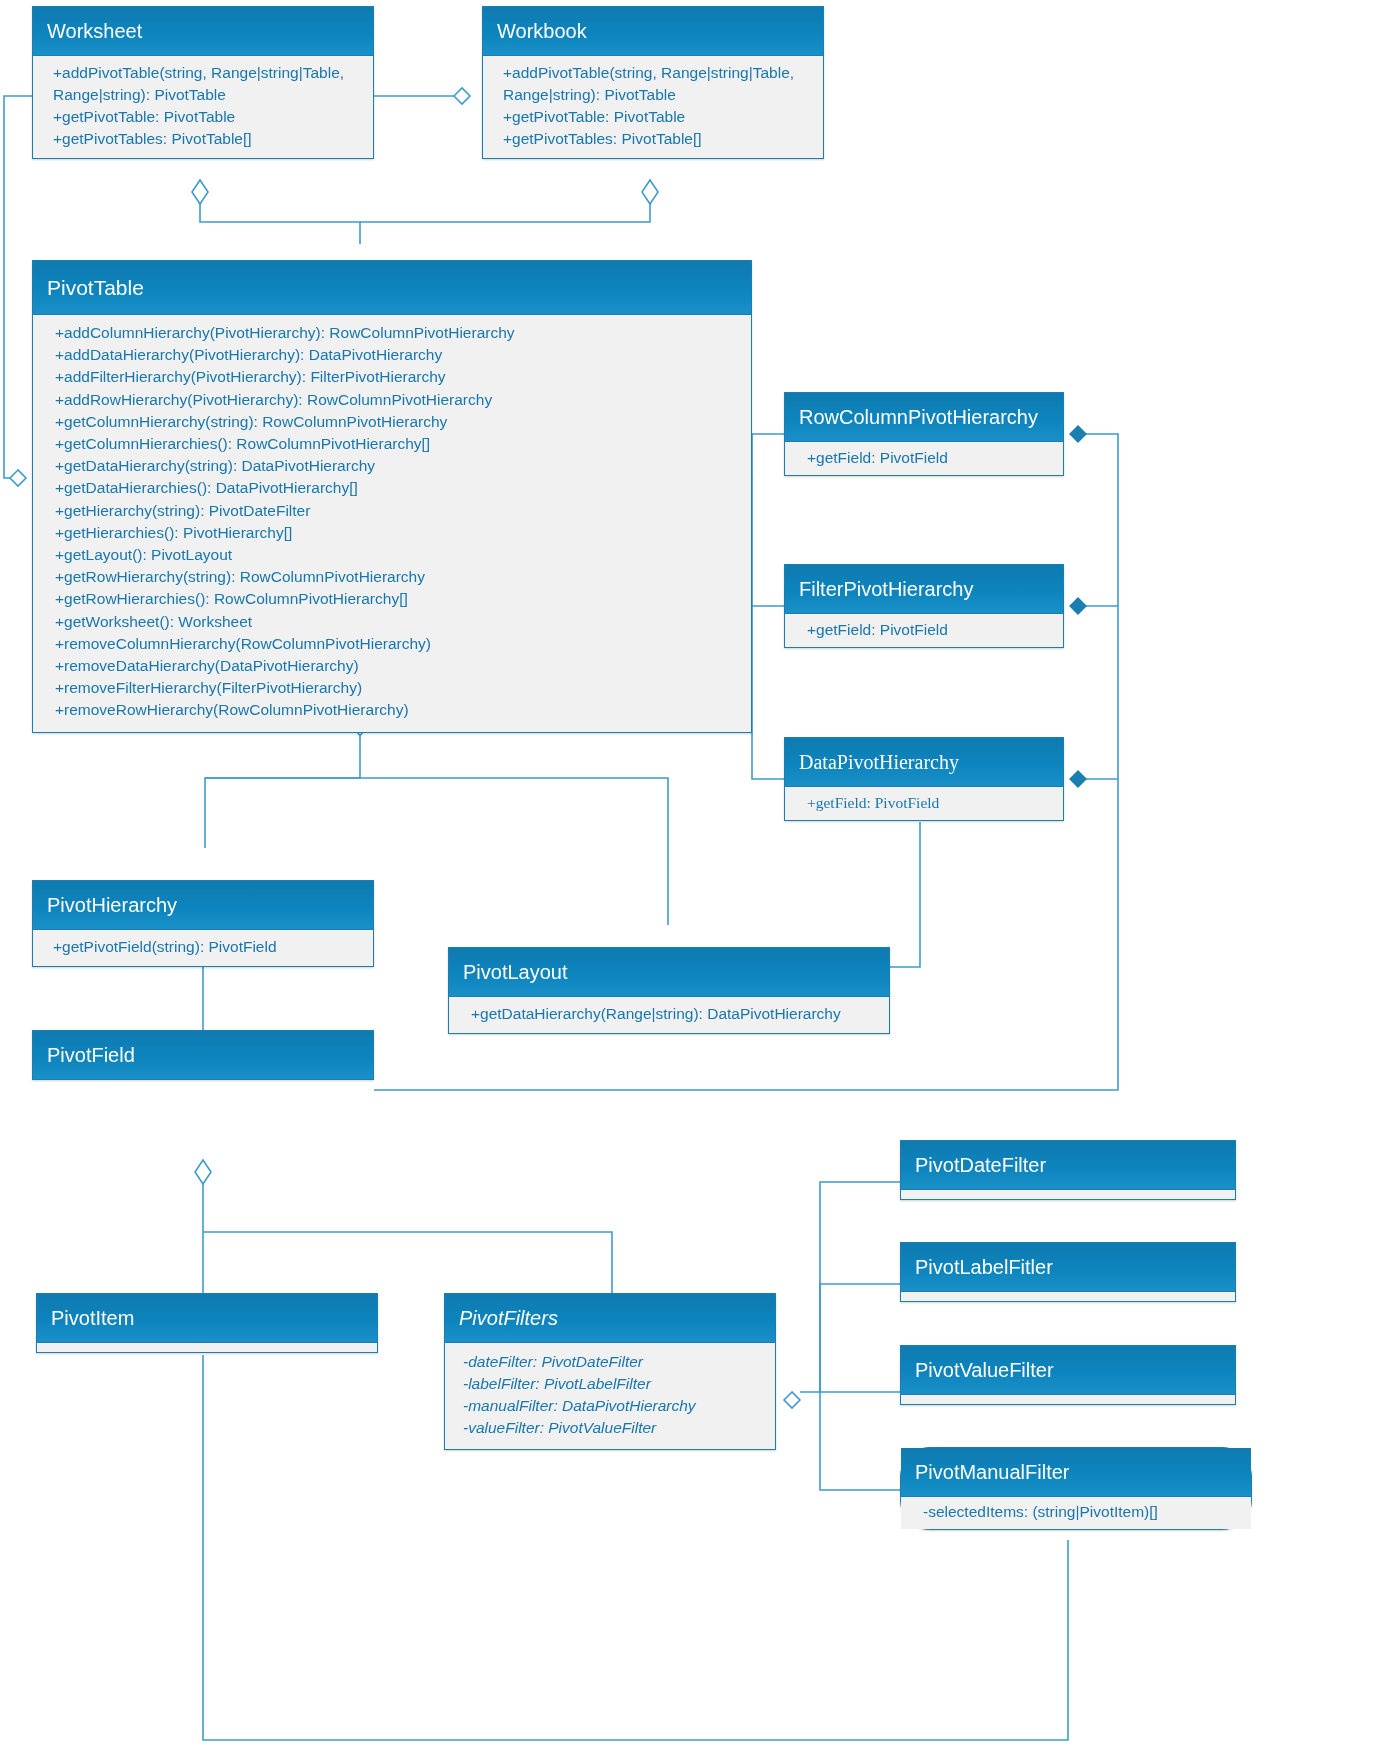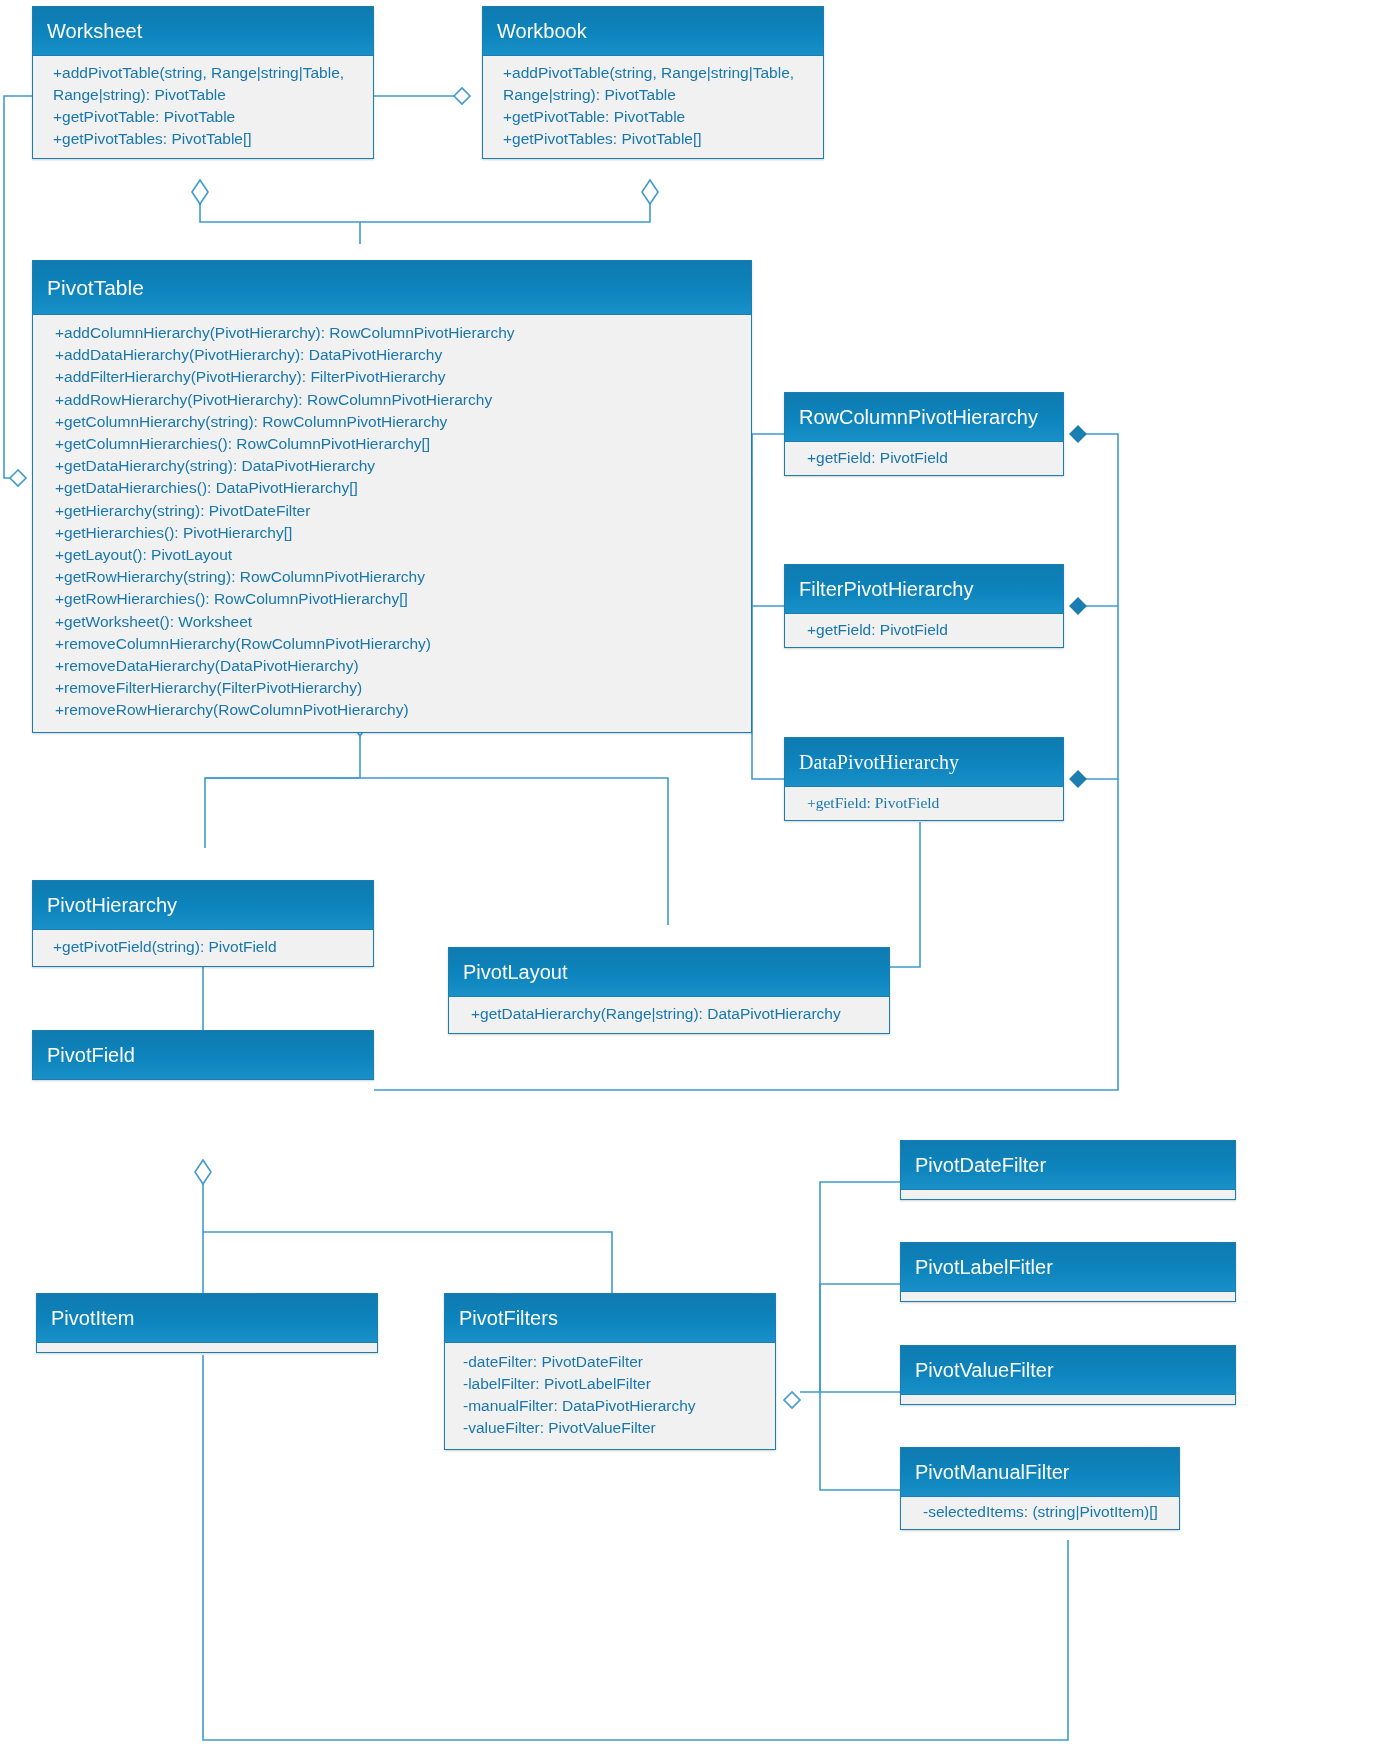--- a/index.html
+++ b/index.html
@@ -67,25 +67,25 @@
   #cls-worksheet   { left: 32px;  top: 6px;    width: 342px; }
   #cls-workbook    { left: 482px; top: 6px;    width: 342px; }
   #cls-pivottable  { left: 32px;  top: 244px;  width: 720px; margin-top: 16px; }
   #cls-rowcol      { left: 784px; top: 392px;  width: 280px; }
   #cls-filterhier  { left: 784px; top: 564px;  width: 280px; }
   #cls-datahier    { left: 784px; top: 737px;  width: 280px; font-family: Liberation Serif, serif; }
   #cls-pivothier   { left: 32px;  top: 880px;  width: 342px; }
   #cls-pivotlayout { left: 448px; top: 947px;  width: 442px; }
   #cls-pivotfield  { left: 32px;  top: 1030px; width: 342px; }
   #cls-pivotitem   { left: 36px;  top: 1293px; width: 342px; }
-  #cls-pivotfilters{ left: 444px; top: 1293px; width: 332px; }
+  #cls-pivotfilters{ left: 444px; top: 1293px; width: 332px; font-style: italic; }
   #cls-datefilter  { left: 900px; top: 1140px; width: 336px; }
   #cls-labelfilter { left: 900px; top: 1242px; width: 336px; }
   #cls-valuefilter { left: 900px; top: 1345px; width: 336px; }
-  #cls-manualfilter{ left: 900px; top: 1447px; width: 280px; }
+  #cls-manualfilter{ left: 900px; top: 1447px; width: 352px; border-radius: 30px; }
 
   #cls-pivottable .uml-header { font-size: 21px; padding-top: 16px; padding-bottom: 16px; }
   #cls-pivottable .uml-body { font-size: 15.5px; line-height: 22.2px; padding-left: 22px; padding-top: 7px; padding-bottom: 10px; }
   #cls-worksheet .uml-body, #cls-workbook .uml-body { padding-left: 20px; line-height: 22px; }
   #cls-rowcol .uml-body, #cls-filterhier .uml-body, #cls-datahier .uml-body { padding-left: 22px; padding-top: 5px; padding-bottom: 6px; }
   #cls-pivothier .uml-body { padding-left: 20px; }
   #cls-pivotlayout .uml-body { padding-left: 22px; }
   #cls-pivotfield .uml-body { padding-left: 20px; }
   #cls-pivotfilters .uml-body { padding-left: 18px; padding-top: 8px; padding-bottom: 10px; }
   #cls-manualfilter .uml-body { padding-left: 22px; padding-top: 4px; padding-bottom: 6px; }

